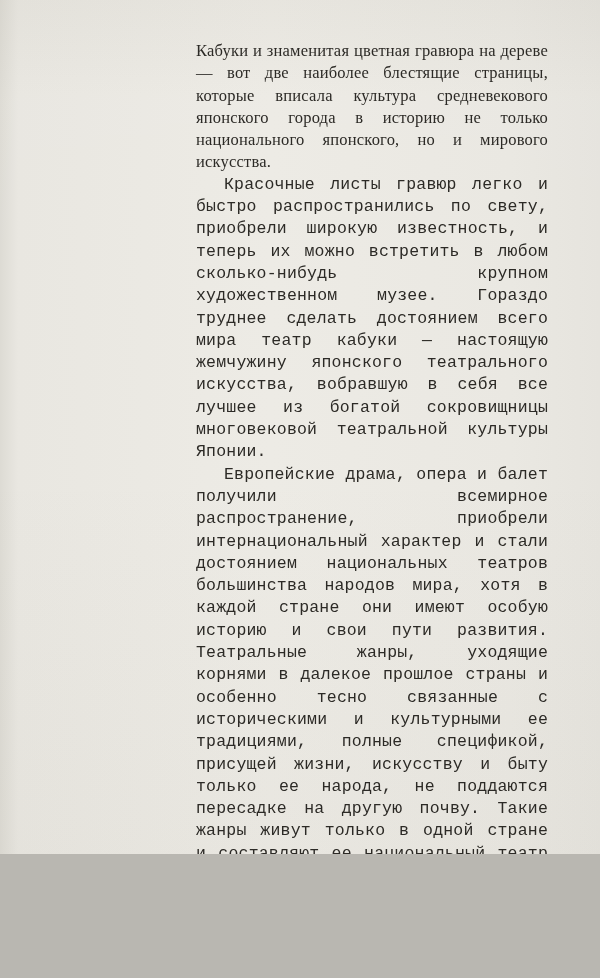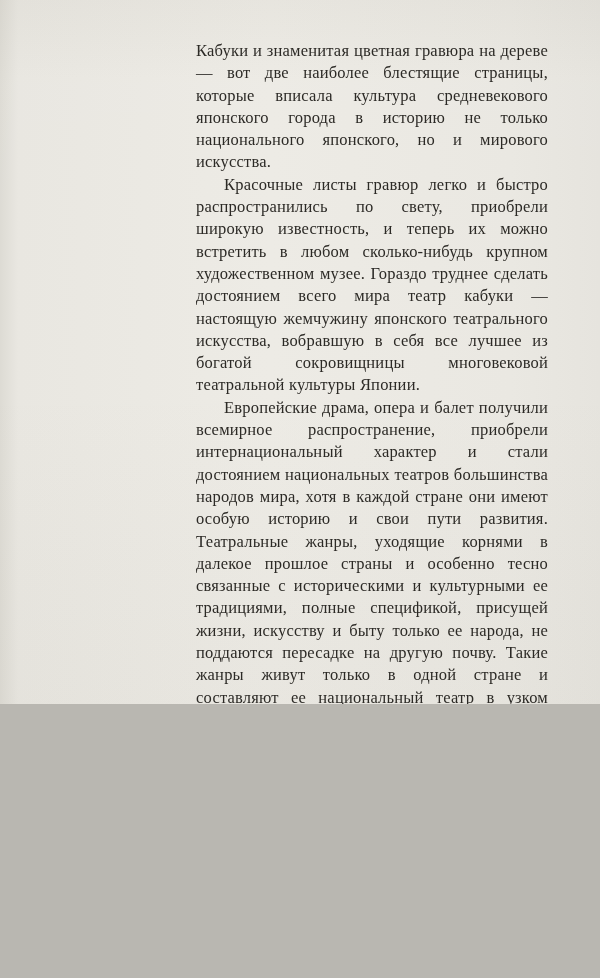--- a/index.html
+++ b/index.html
@@ -3,21 +3,21 @@
 <meta charset="utf-8">
 <style>
   html, body {
     margin: 0;
     padding: 0;
     background: #b9b7b1;
   }
   .scan-page {
     position: relative;
     width: 600px;
-    height: 704px;
+    height: 854px;
     margin: 0 auto;
     background:
       linear-gradient(90deg, #dddbd4 0%, #e9e7e1 3%, #edebe5 45%, #eae8e2 85%, #e6e4de 100%),
       #eae8e2;
     overflow: hidden;
     font-family: "Liberation Serif", "DejaVu Serif", serif;
   }
   
   .scan-page::before {
     content: "";
@@ -40,20 +40,21 @@
     line-height: 22.3px;
     text-align: justify;
     letter-spacing: 0.2px;
   }
   .text-block p {
     margin: 0;
     padding: 0;
   }
   .text-block p.indent {
     text-indent: 28px;
+    font-family: Liberation Mono, monospace;
   }
   .page-number {
     position: absolute;
     left: 528px;
     top: 886px;
     color: #2c2a26;
     font-size: 16.5px;
     line-height: 20px;
   }
   .speck {

